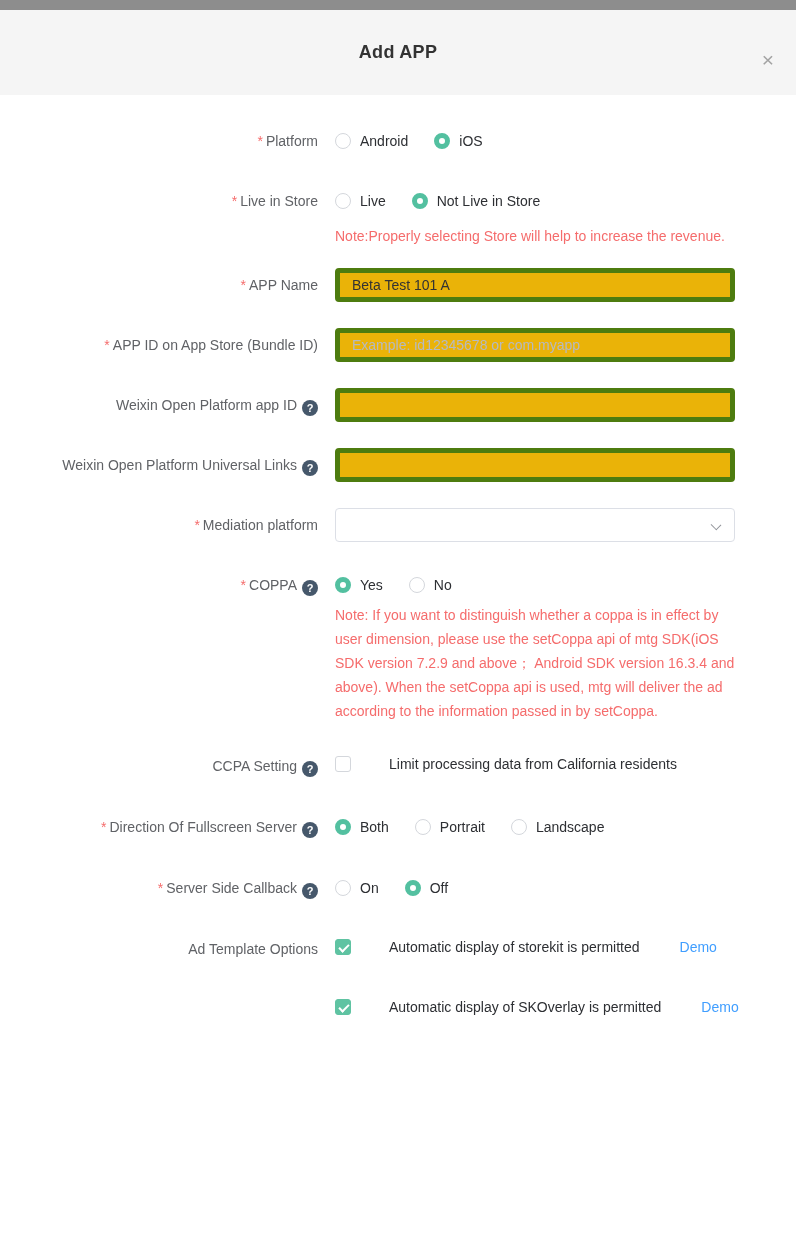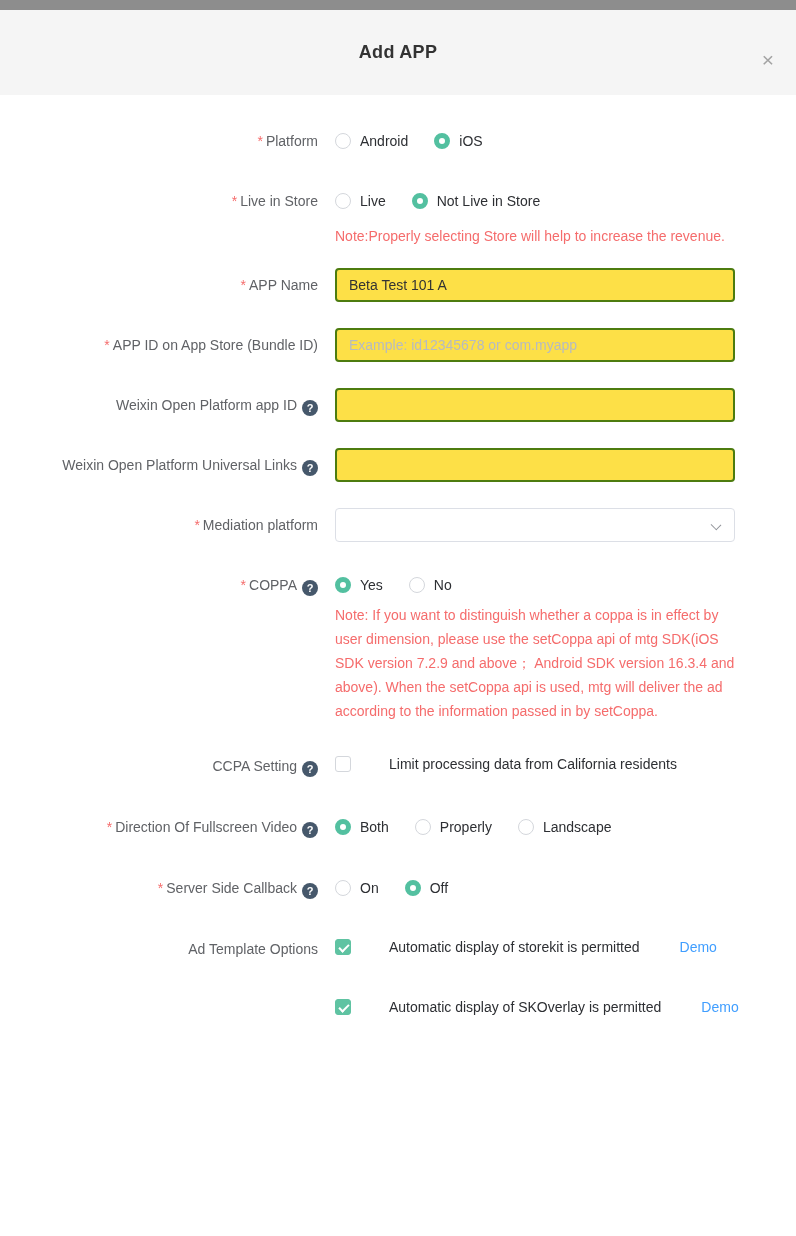--- a/index.html
+++ b/index.html
@@ -66,22 +66,22 @@
     content:""; position:absolute; left:5px; top:1.5px;
     width:4px; height:8px;
     border-right:2px solid #fff; border-bottom:2px solid #fff;
     transform:rotate(45deg);
   }
   .check-label { margin-left:10px; font-size:14px; color:#2d2f33; }
   .demo-link { margin-left:12px; font-size:14px; color:#409eff; text-decoration:none; cursor:pointer; }
 
   
   .text-input {
-    width:400px; height:34px; border:2px solid #4d7c0f; border-radius:4px;
-    padding:0 12px; font-size:14px; color:#333; background:#fde047; outline:none;
+    width:400px; height:34px; border:5px solid #4d7c0f; border-radius:4px;
+    padding:0 12px; font-size:14px; color:#333; background:#eab308; outline:none;
     font-family:"Liberation Sans", sans-serif;
   }
   .text-input::placeholder { color:#b6bac2; }
   .select-box {
     width:400px; height:34px; border:1px solid #dcdfe6; border-radius:4px;
     background:#fff; position:relative; cursor:pointer;
   }
   .select-chevron {
     position:absolute; right:14px; top:12px; width:8px; height:8px;
     border-right:1px solid #909399; border-bottom:1px solid #909399;
@@ -210,30 +210,30 @@
         <div class="form-label"><span>CCPA Setting</span><span class="help-icon">?</span></div>
         <div class="form-content">
           <div class="check-row">
             <span class="checkbox"></span>
             <span class="check-label">Limit processing data from California residents</span>
           </div>
         </div>
       </div>
 
       <div class="form-row mb40">
-        <div class="form-label"><span class="req">*</span><span>Direction Of Fullscreen Video</span><span class="help-icon">?</span></div>
+        <div class="form-label"><span class="req">*</span><span>Direction Of Fullscreen Server</span><span class="help-icon">?</span></div>
         <div class="form-content">
           <div class="radio-group">
             <span class="radio checked">
               <span class="radio-circle"></span>
               <span class="radio-label">Both</span>
             </span>
             <span class="radio">
               <span class="radio-circle"></span>
-              <span class="radio-label">Properly</span>
+              <span class="radio-label">Portrait</span>
             </span>
             <span class="radio">
               <span class="radio-circle"></span>
               <span class="radio-label">Landscape</span>
             </span>
           </div>
         </div>
       </div>
 
       <div class="form-row mb40">

